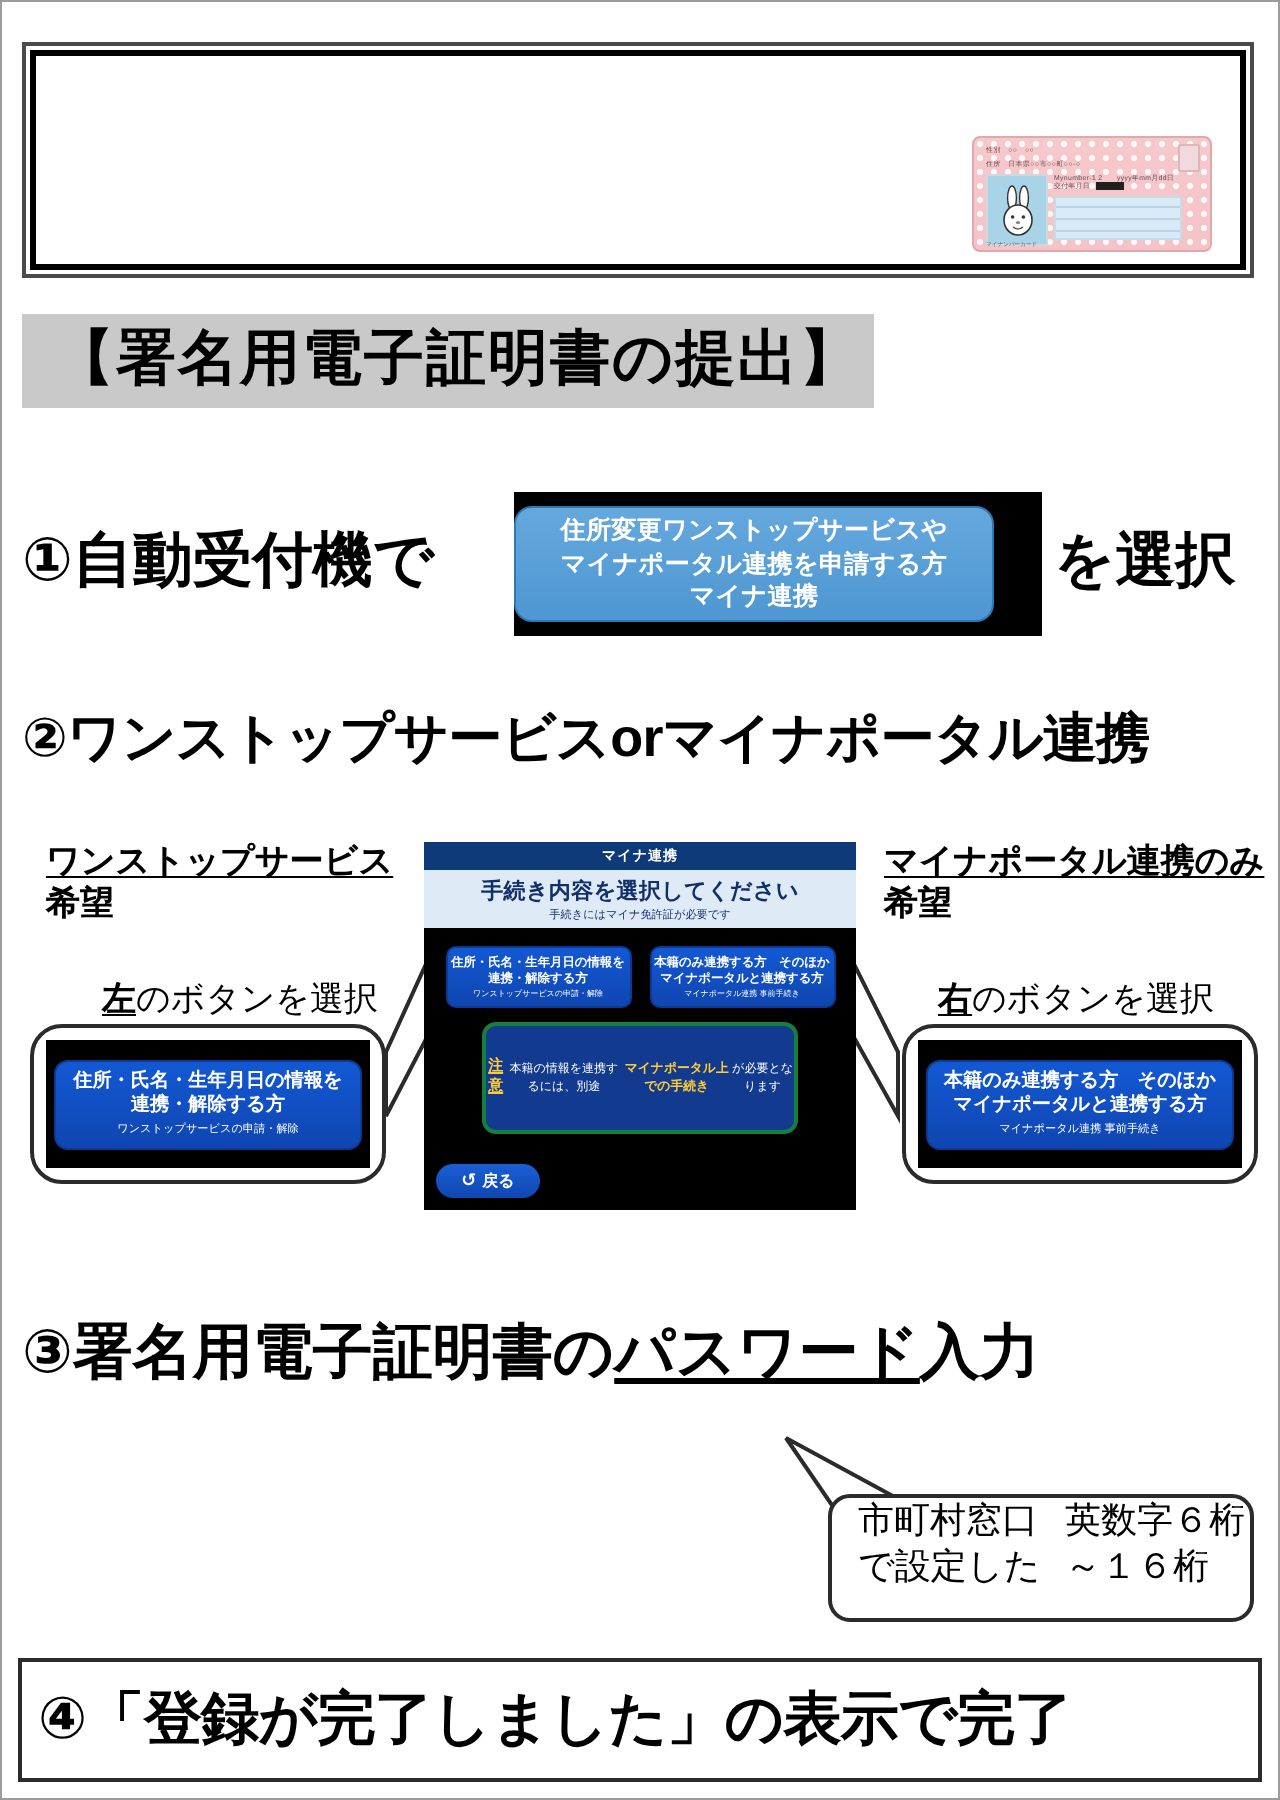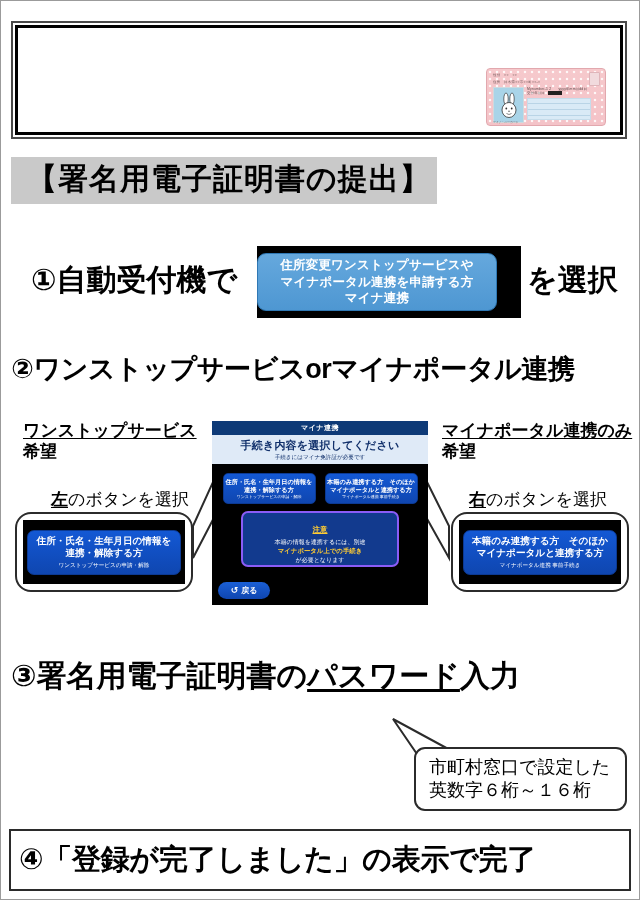--- a/index.html
+++ b/index.html
@@ -169,21 +169,21 @@
     width: 620px;
     height: 72px;
   }
   .step1-pre, .step1-post {
     position: absolute;
     top: 14px;
     font-size: 30px;
     font-weight: bold;
     white-space: nowrap;
   }
-  .step1-pre { left: 0; margin-left: 20px; }
+  .step1-pre { left: 0; }
   .step1-post { left: 516px; }
   .kiosk-btn-frame {
     position: absolute;
     left: 246px;
     top: 0;
     width: 264px;
     height: 72px;
     background: #000;
     display: flex;
     align-items: center;
@@ -300,25 +300,25 @@
   .screen-btn .l3 { font-size: 4px; margin-top: 1px; }
   .notice-box {
     position: absolute;
     left: 29px;
     top: 90px;
     width: 158px;
     height: 56px;
     box-sizing: border-box;
     border-radius: 7px;
     background: #123a8e;
-    border: 2px solid #8b5cf6;
-    display: flex;
-    flex-direction: column;
-    align-items: center;
-    justify-content: flex-end;
+    border: 2px solid #15803d;
+    display: flex;
+    flex-direction: row;
+    align-items: center;
+    justify-content: center;
     color: #fff;
     text-align: center;
   }
   .notice-title {
     font-size: 7.5px;
     font-weight: bold;
     color: #ffcc33;
     text-decoration: underline;
     margin-bottom: 3px;
   }
@@ -445,21 +445,21 @@
     position: absolute;
     left: 413px;
     top: 746px;
     width: 213px;
     height: 64px;
     box-sizing: border-box;
     border: 2px solid #2b2b2b;
     border-radius: 11px;
     background: #fff;
     display: flex;
-    flex-direction: column;
+    flex-direction: row;
     align-items: flex-start;
     justify-content: center;
     padding-left: 13px;
     font-size: 18px;
     line-height: 1.3;
     z-index: 2;
   }
   .bubble-tail {
     position: absolute;
     left: 388px;

